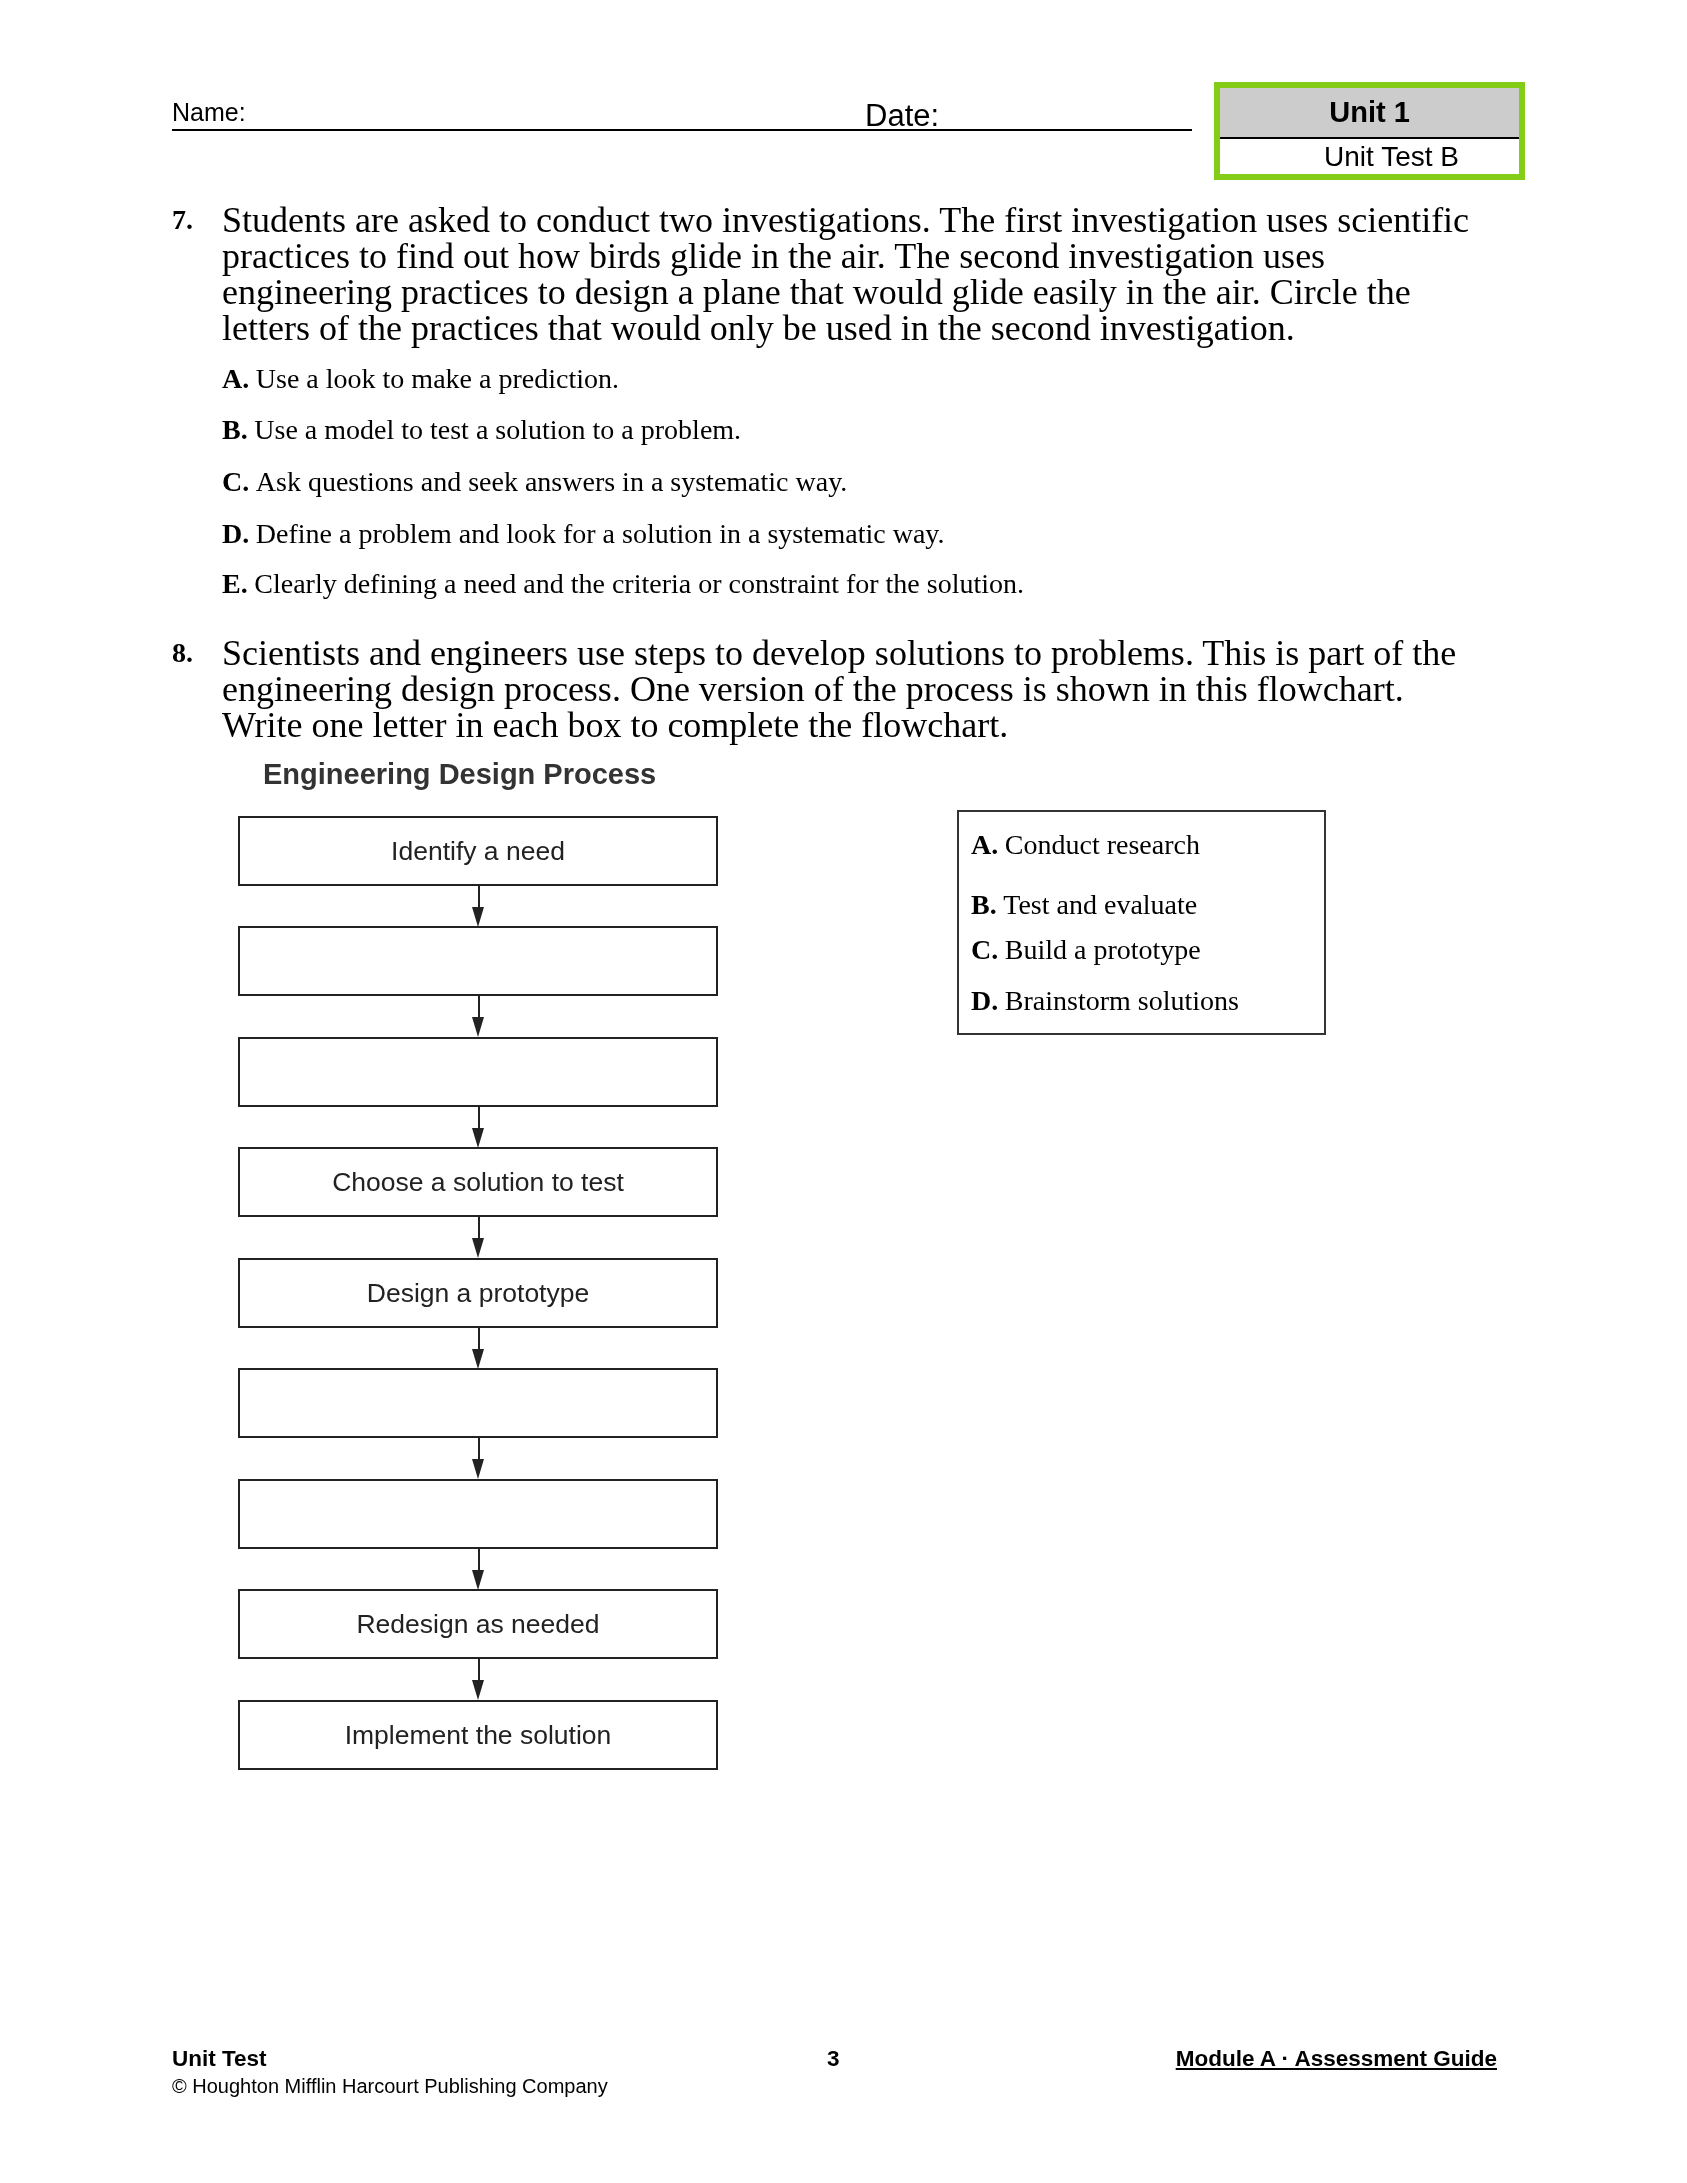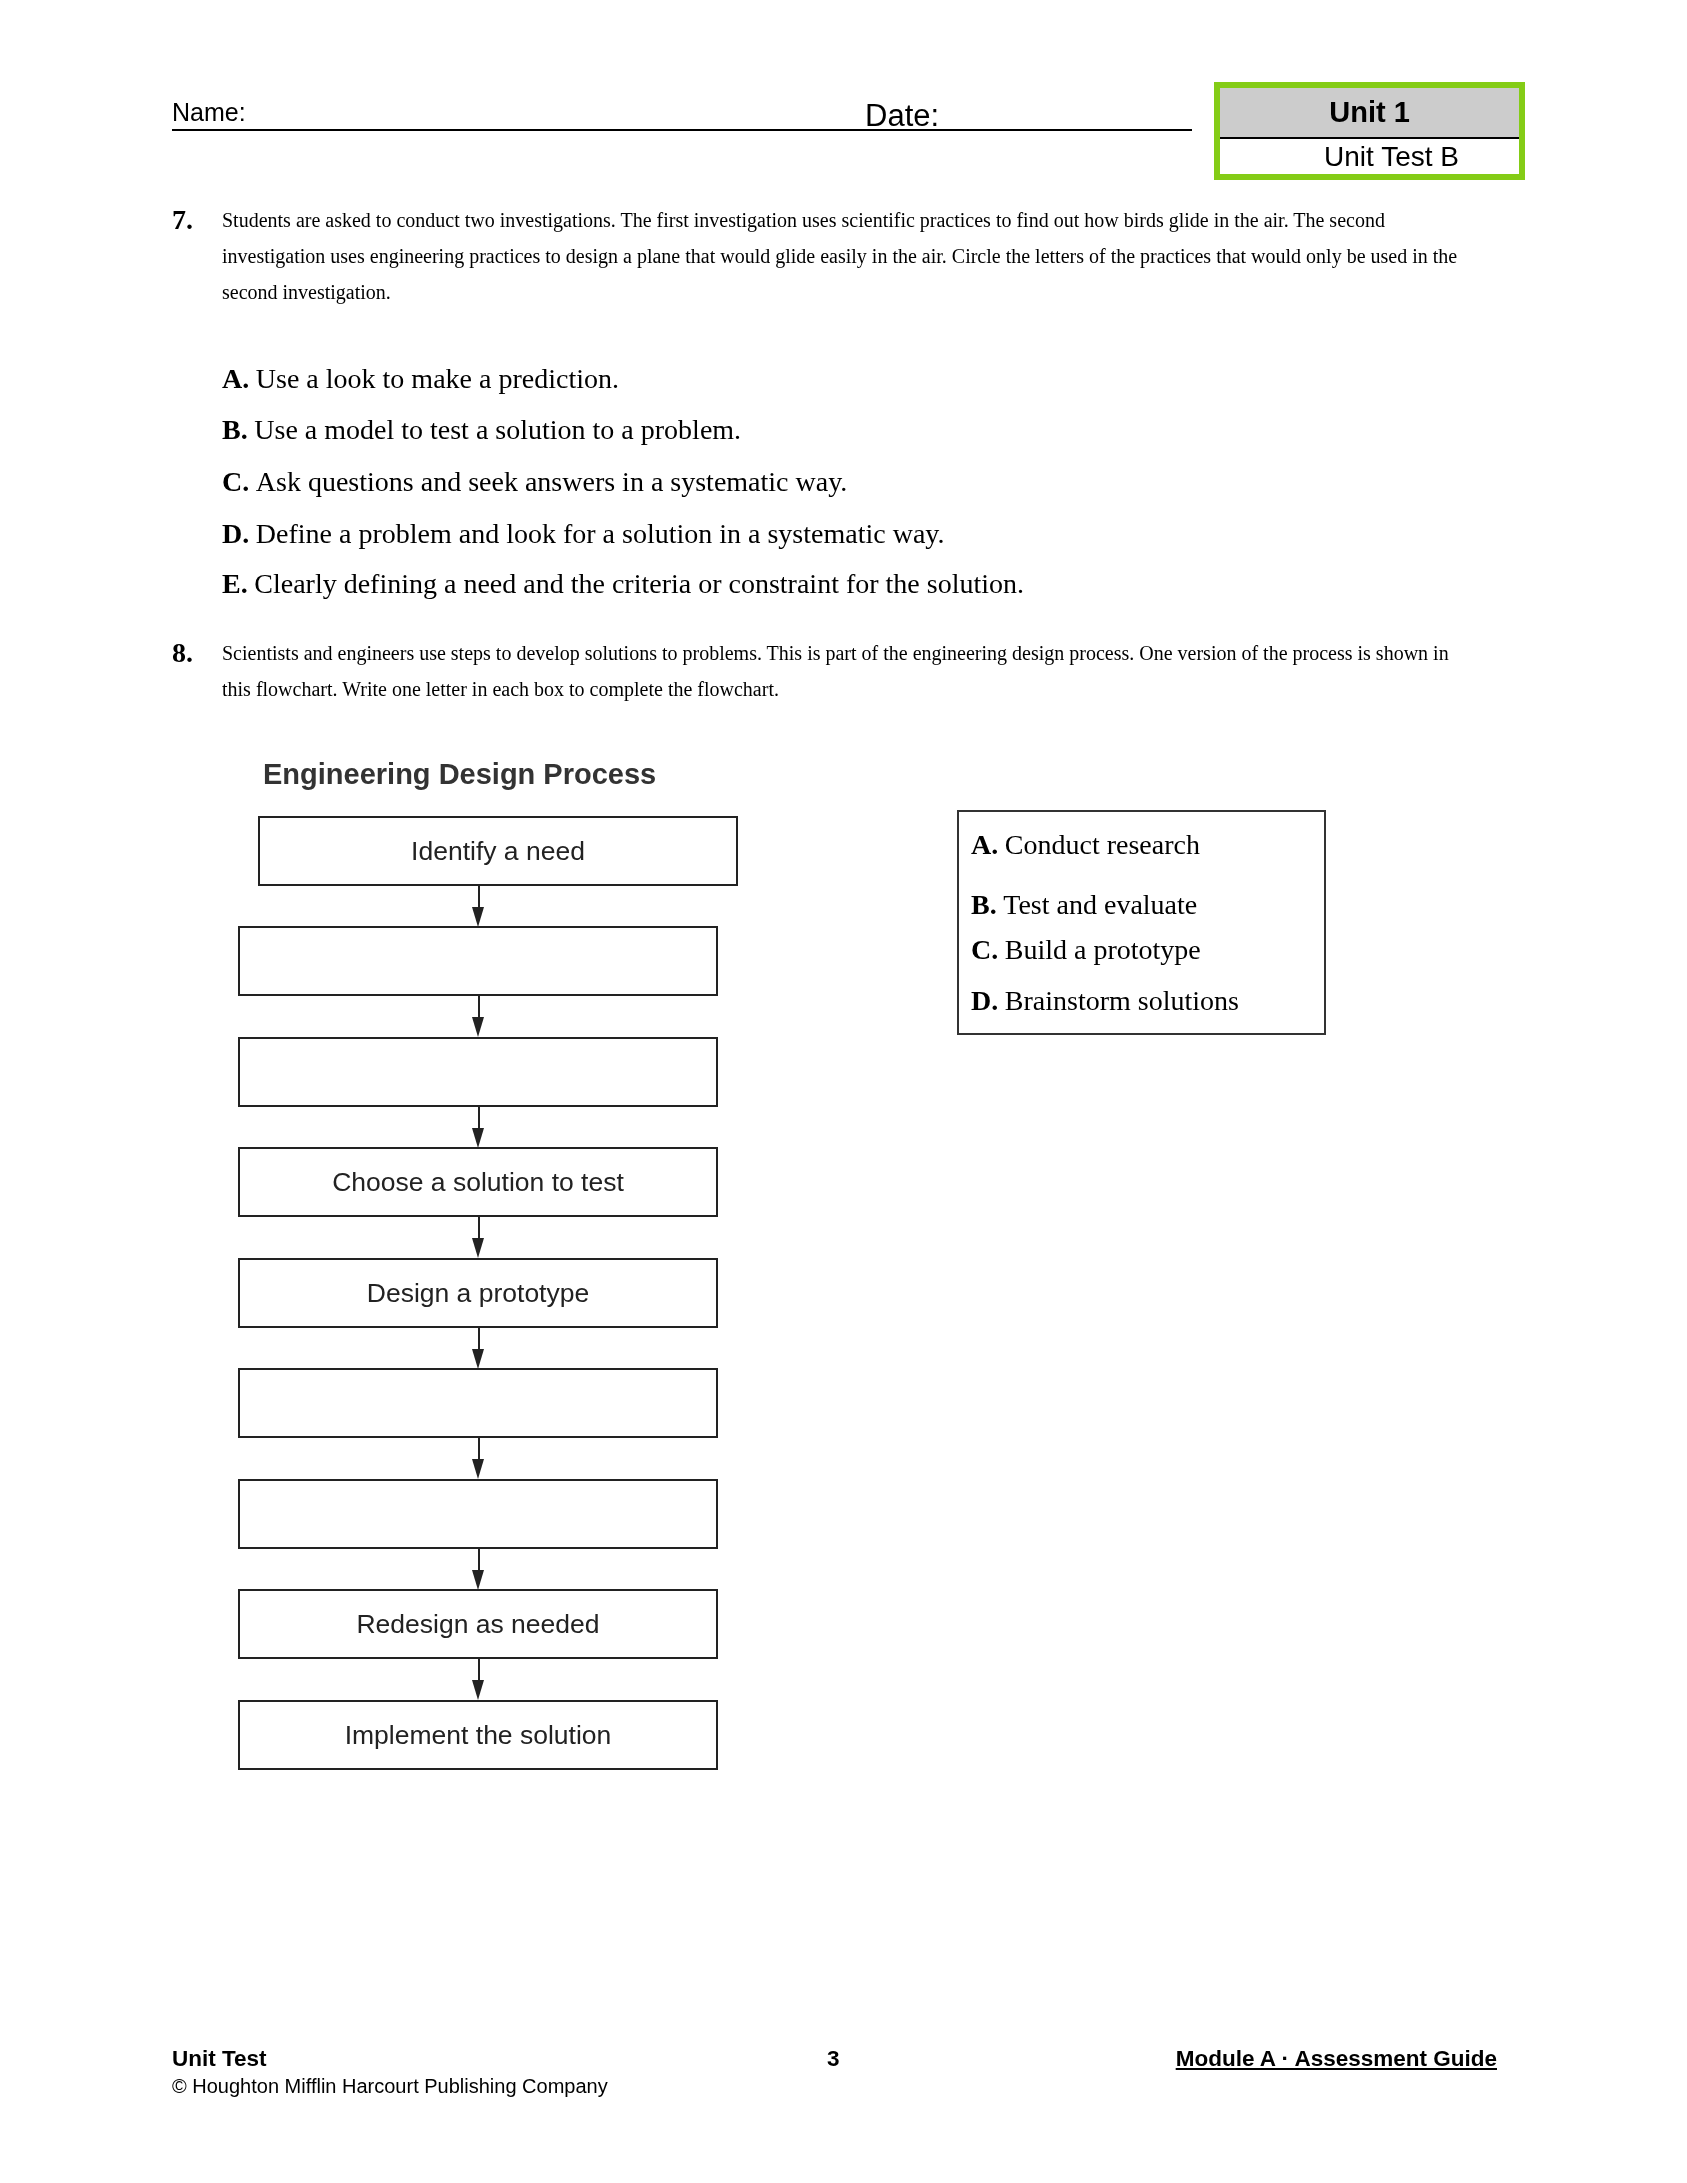--- a/index.html
+++ b/index.html
@@ -13,21 +13,21 @@
     .name-label { left: 172px; top: 98px; font-size: 25px; }
     .date-label { left: 865px; top: 98px; font-size: 31px; }
     .unit-box { left: 1214px; top: 82px; width: 311px; height: 98px; border: 6px solid #84cc16; box-sizing: border-box; }
     .unit-top { position: absolute; left: 0; top: 0; right: 0; height: 49px; background: #cccccc; border-bottom: 2px solid #000;
                 display: flex; align-items: center; justify-content: center; font-size: 29px; font-weight: bold; }
     .unit-bottom { position: absolute; left: 0; top: 51px; right: 0; bottom: 0;
                    display: flex; align-items: center; justify-content: center; font-size: 28px; padding-left: 44px; }
 
     
     .q-num { font-size: 28px; font-weight: bold; }
-    .q-text { font-size: 20px; line-height: 36px; width: 1257px; }
+    .q-text { font-size: 36px; line-height: 36px; width: 1257px; }
     .opt { font-size: 28px; white-space: nowrap; }
     .opt b { font-weight: bold; margin-right: 6.6px; }
 
     
     .fc-title { left: 263px; top: 758px; font-size: 29px; font-weight: bold; color: #333; }
     .fc-box { left: 238px; width: 480px; height: 70px; border: 2.6px solid #222; box-sizing: border-box;
               display: flex; align-items: center; justify-content: center; font-size: 26.5px; color: #222; background: #fff; }
     .fc-box.blank { cursor: text; }
     .fc-arrow { left: 476px; width: 5.3px; }
     .fc-arrow .shaft { position: absolute; left: 2px; top: 0; width: 2px; background: #222; }
@@ -70,21 +70,21 @@
 </div>
 <div class="abs serif opt" style="left:222px; top:568px;">
   <b>E.</b><span>Clearly defining a need and the criteria or constraint for the solution.</span>
 </div>
 
 <div class="abs serif q-num" style="left:172px; top:637px;">8.</div>
 <div class="abs serif q-text" style="left:222px; top:635px; width:1244px;">Scientists and engineers use steps to develop solutions to problems. This is part of the engineering design process. One version of the process is shown in this flowchart. Write one letter in each box to complete the flowchart.</div>
 
 <div class="abs sans fc-title">Engineering Design Process</div>
 
-<div class="abs sans fc-box" style="top:816px;margin-left:20px;">Identify a need</div>
+<div class="abs sans fc-box" style="top:816px;">Identify a need</div>
 <div class="abs fc-arrow" style="top:886px; height:40px;">
     <div class="shaft" style="height:23px;"></div>
     <div class="head" style="top:20.5px;"></div>
   </div>
 
 <div class="abs sans fc-box blank" style="top:926px;"></div>
 <div class="abs fc-arrow" style="top:996px; height:40px;">
     <div class="shaft" style="height:23px;"></div>
     <div class="head" style="top:20.5px;"></div>
   </div>

